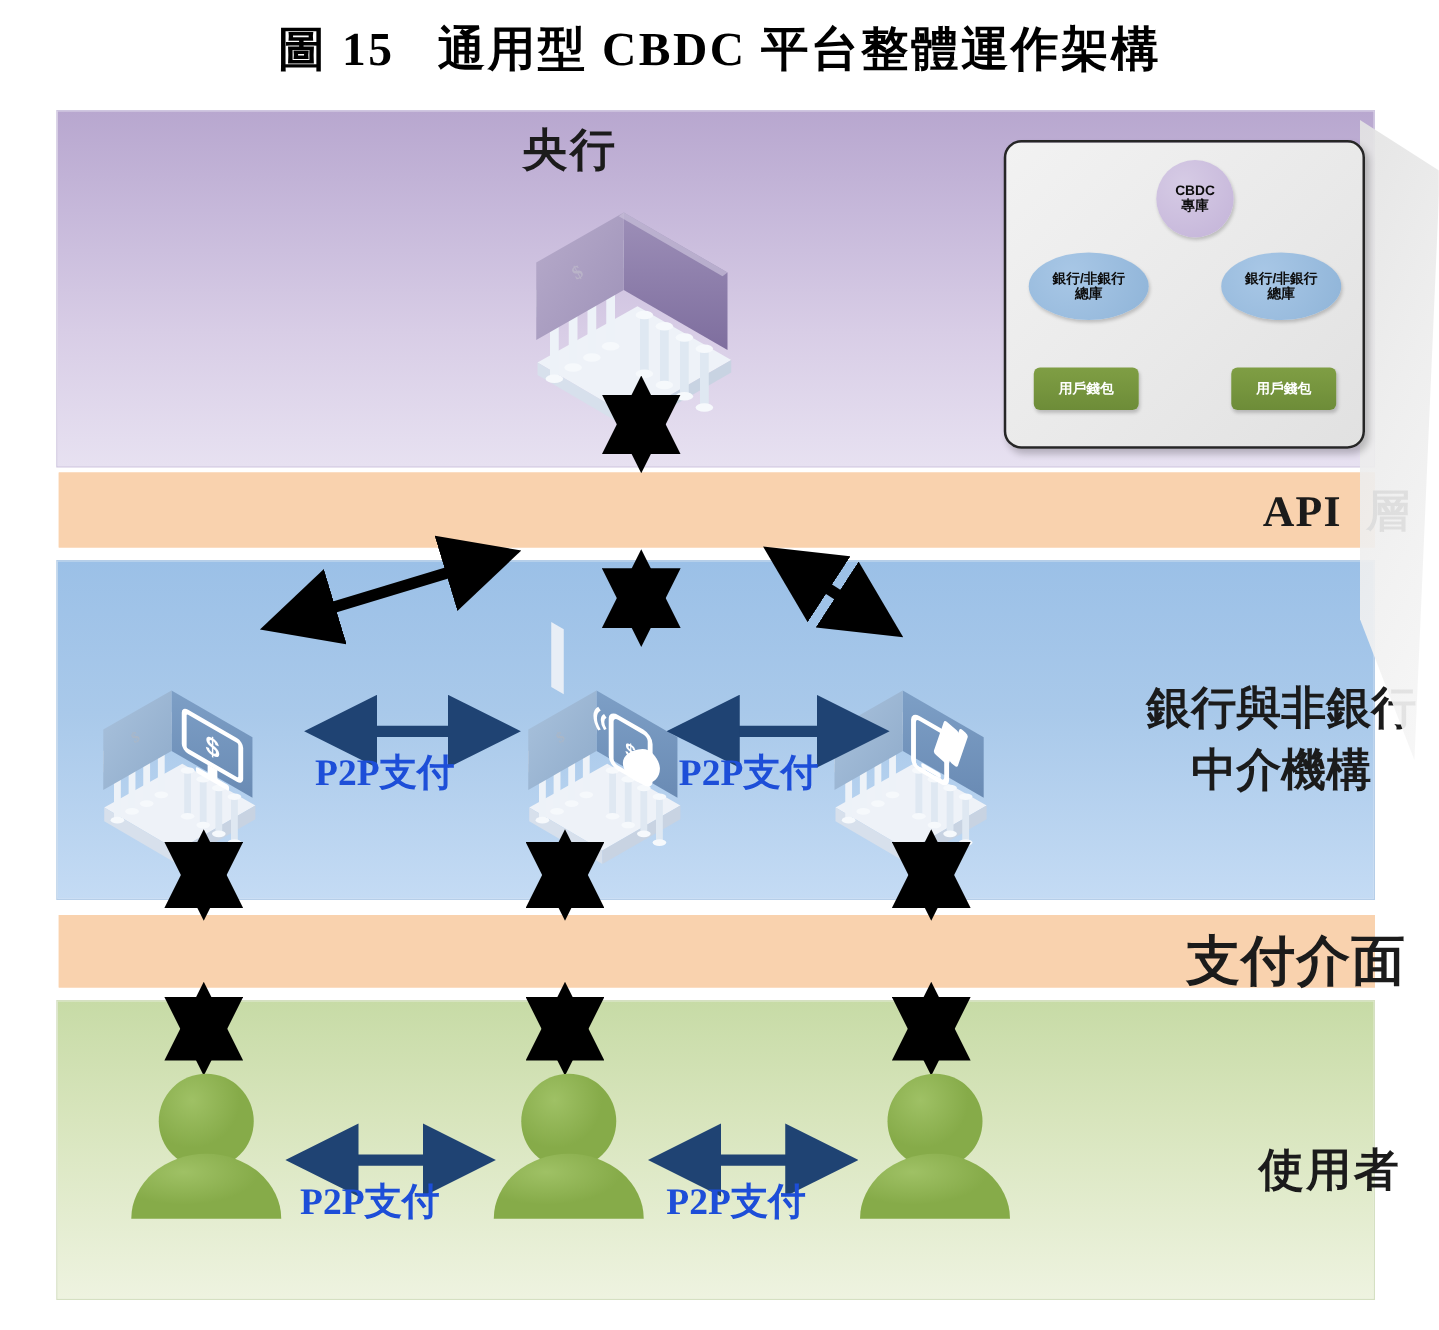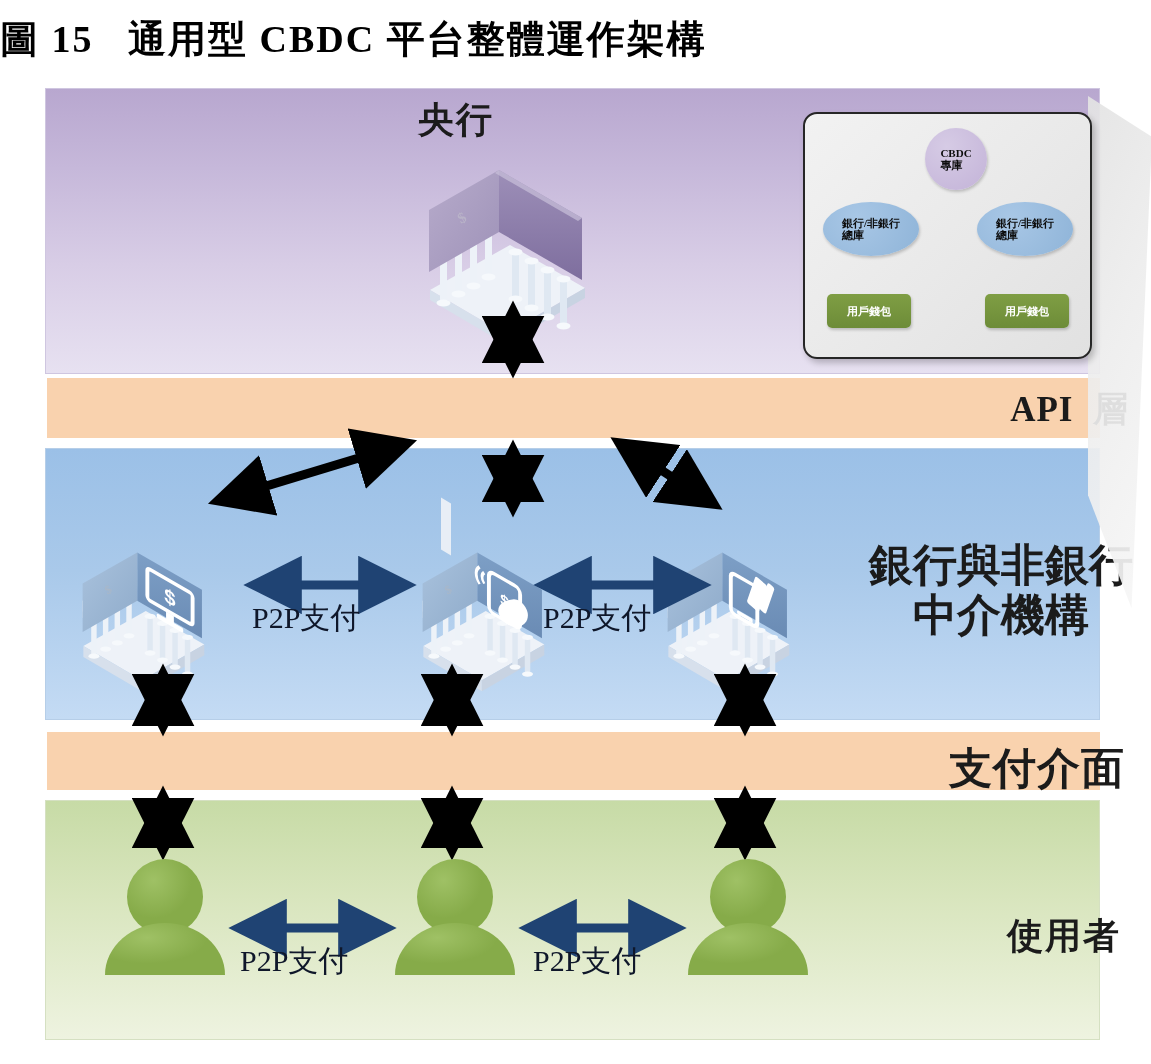--- a/index.html
+++ b/index.html
@@ -1,21 +1,21 @@
 <!DOCTYPE html>
 <html><head>
 <meta charset="utf-8">
 <style>
   html,body{margin:0;padding:0;background:#ffffff;}
   body{width:1151px;height:1064px;position:relative;overflow:hidden;
        font-family:"Liberation Serif","DejaVu Serif",serif;}
 
   
   #figure-title{
-    position:absolute;left:0;top:14px;width:1151px;
+    position:absolute;left:0;top:14px;width:1151px;text-align:center;
     font-family:"Liberation Serif","DejaVu Serif",serif;
     font-weight:bold;font-size:38px;color:#000;letter-spacing:2px;
     white-space:pre;
   }
 
   
   .band{position:absolute;box-sizing:border-box;}
 
   #cb-band{left:45px;top:88px;width:1055px;height:286px;
     background:linear-gradient(to bottom,#b8a7cf 0%,#c6b8da 28%,#d8cde6 62%,#e7e1f1 100%);
@@ -29,54 +29,54 @@
     background:#f9d2ae;border:1px solid #f9d2ae;}
   #user-band{left:45px;top:800px;width:1055px;height:240px;
     background:linear-gradient(to bottom,#c7dba6 0%,#d8e5bd 40%,#eef3e0 100%);
     border:1px solid #d5e0c2;}
 
   
   .band-label{position:absolute;font-weight:bold;color:#1b1b1b;
     font-family:"Liberation Serif","DejaVu Serif",serif;white-space:pre;}
   #api-label{right:22px;top:386px;font-size:35px;letter-spacing:1px;}
   #pay-label{right:26px;top:740px;font-size:43px;letter-spacing:1px;}
-  #bank-label{right:18px;top:541px;font-size:44px;line-height:50px;text-align:center;}
+  #bank-label{right:18px;top:541px;font-size:36px;line-height:50px;text-align:center;}
   #user-label{right:30px;top:912px;font-size:36px;letter-spacing:2px;}
   #cb-label{left:418px;top:96px;font-size:36px;letter-spacing:2px;text-align:center;}
 
   
   #page-curl{position:absolute;left:1088px;top:96px;width:64px;height:512px;
     background:linear-gradient(115deg,#e3e3e3 0%,#ededed 45%,#f7f7f7 100%);
     clip-path:polygon(0 0,100% 8%,68% 100%,0 78%);opacity:.92;}
 
   
   #inset{position:absolute;left:803px;top:112px;width:285px;height:243px;
     background:linear-gradient(135deg,#f2f2f2 0%,#e9e9e9 55%,#e1e1e1 100%);
     border:2px solid #262626;border-radius:14px;box-shadow:3px 4px 6px rgba(0,0,0,.22);}
   .ins-node{position:absolute;display:flex;align-items:center;justify-content:center;
-    text-align:left;color:#0d0d0d;font-weight:bold;line-height:12px;
-    font-family:Liberation Serif, serif;white-space:pre;}
+    text-align:center;color:#0d0d0d;font-weight:bold;line-height:12px;
+    font-family:Liberation Sans, sans-serif;white-space:pre;}
   #ins-cbdc{left:120px;top:14px;width:62px;height:62px;border-radius:50%;
     background:radial-gradient(circle at 35% 30%,#d6cbe5,#c3b3d8);font-size:11px;
     box-shadow:1px 2px 3px rgba(0,0,0,.2);}
   #ins-bank-l{left:18px;top:88px;width:96px;height:54px;border-radius:50%;
     background:radial-gradient(circle at 35% 30%,#a8c7e6,#8fb4d8);font-size:11px;
     box-shadow:1px 2px 3px rgba(0,0,0,.2);}
   #ins-bank-r{left:172px;top:88px;width:96px;height:54px;border-radius:50%;
     background:radial-gradient(circle at 35% 30%,#a8c7e6,#8fb4d8);font-size:11px;
     box-shadow:1px 2px 3px rgba(0,0,0,.2);}
   #ins-wal-l{left:22px;top:180px;width:84px;height:34px;border-radius:5px;
     background:linear-gradient(to bottom,#7f9e44,#6d8c38);color:#fff;font-size:11px;
     box-shadow:1px 2px 3px rgba(0,0,0,.2);}
   #ins-wal-r{left:180px;top:180px;width:84px;height:34px;border-radius:5px;
     background:linear-gradient(to bottom,#7f9e44,#6d8c38);color:#fff;font-size:11px;
     box-shadow:1px 2px 3px rgba(0,0,0,.2);}
 
   
-  .p2p{position:absolute;color:#0f172a;font-weight:normal;white-space:pre;
+  .p2p{position:absolute;color:#1d4ed8;font-weight:bold;white-space:pre;
     font-family:"Liberation Serif","DejaVu Serif",serif;}
   .p2p-bank{font-size:30px;}
   .p2p-user{font-size:30px;}
 
   svg{position:absolute;left:0;top:0;pointer-events:none;}
 </style>
 </head>
 <body>
 
 <div class="band" id="cb-band"></div>

